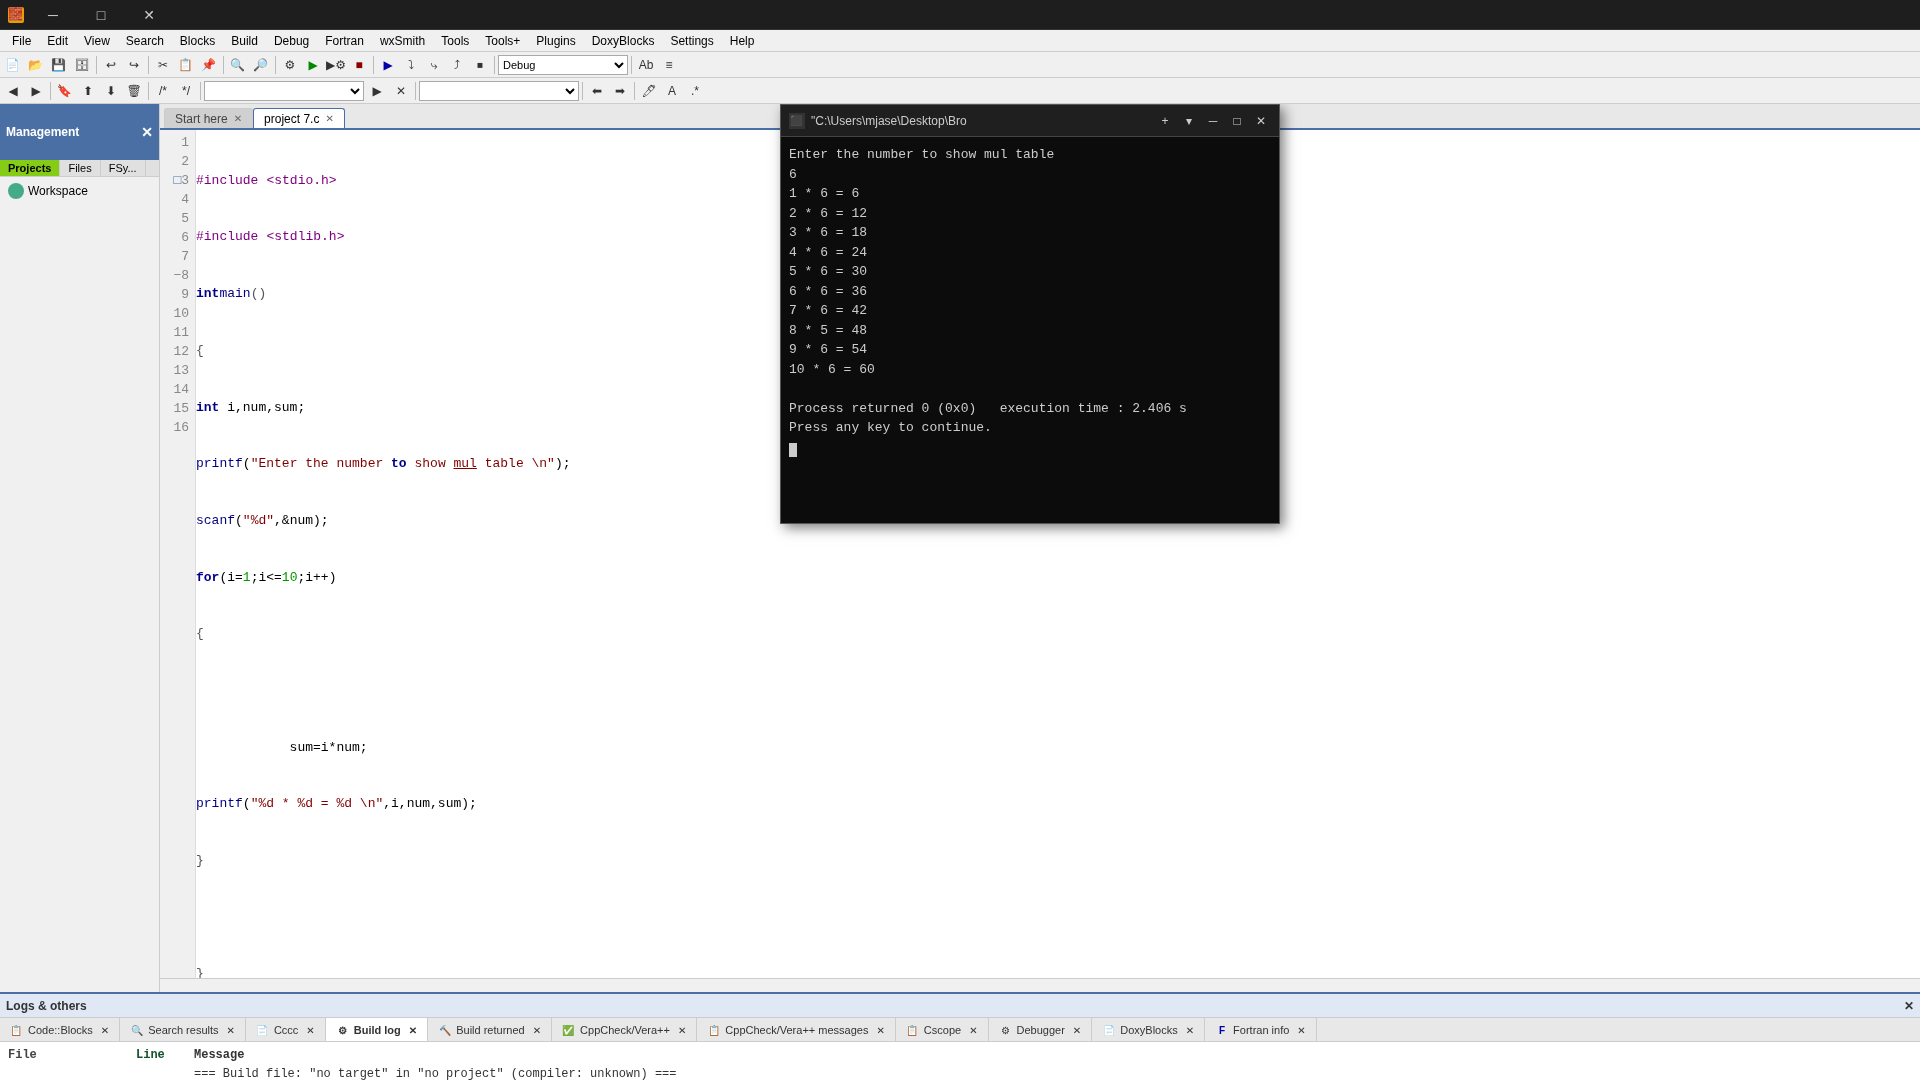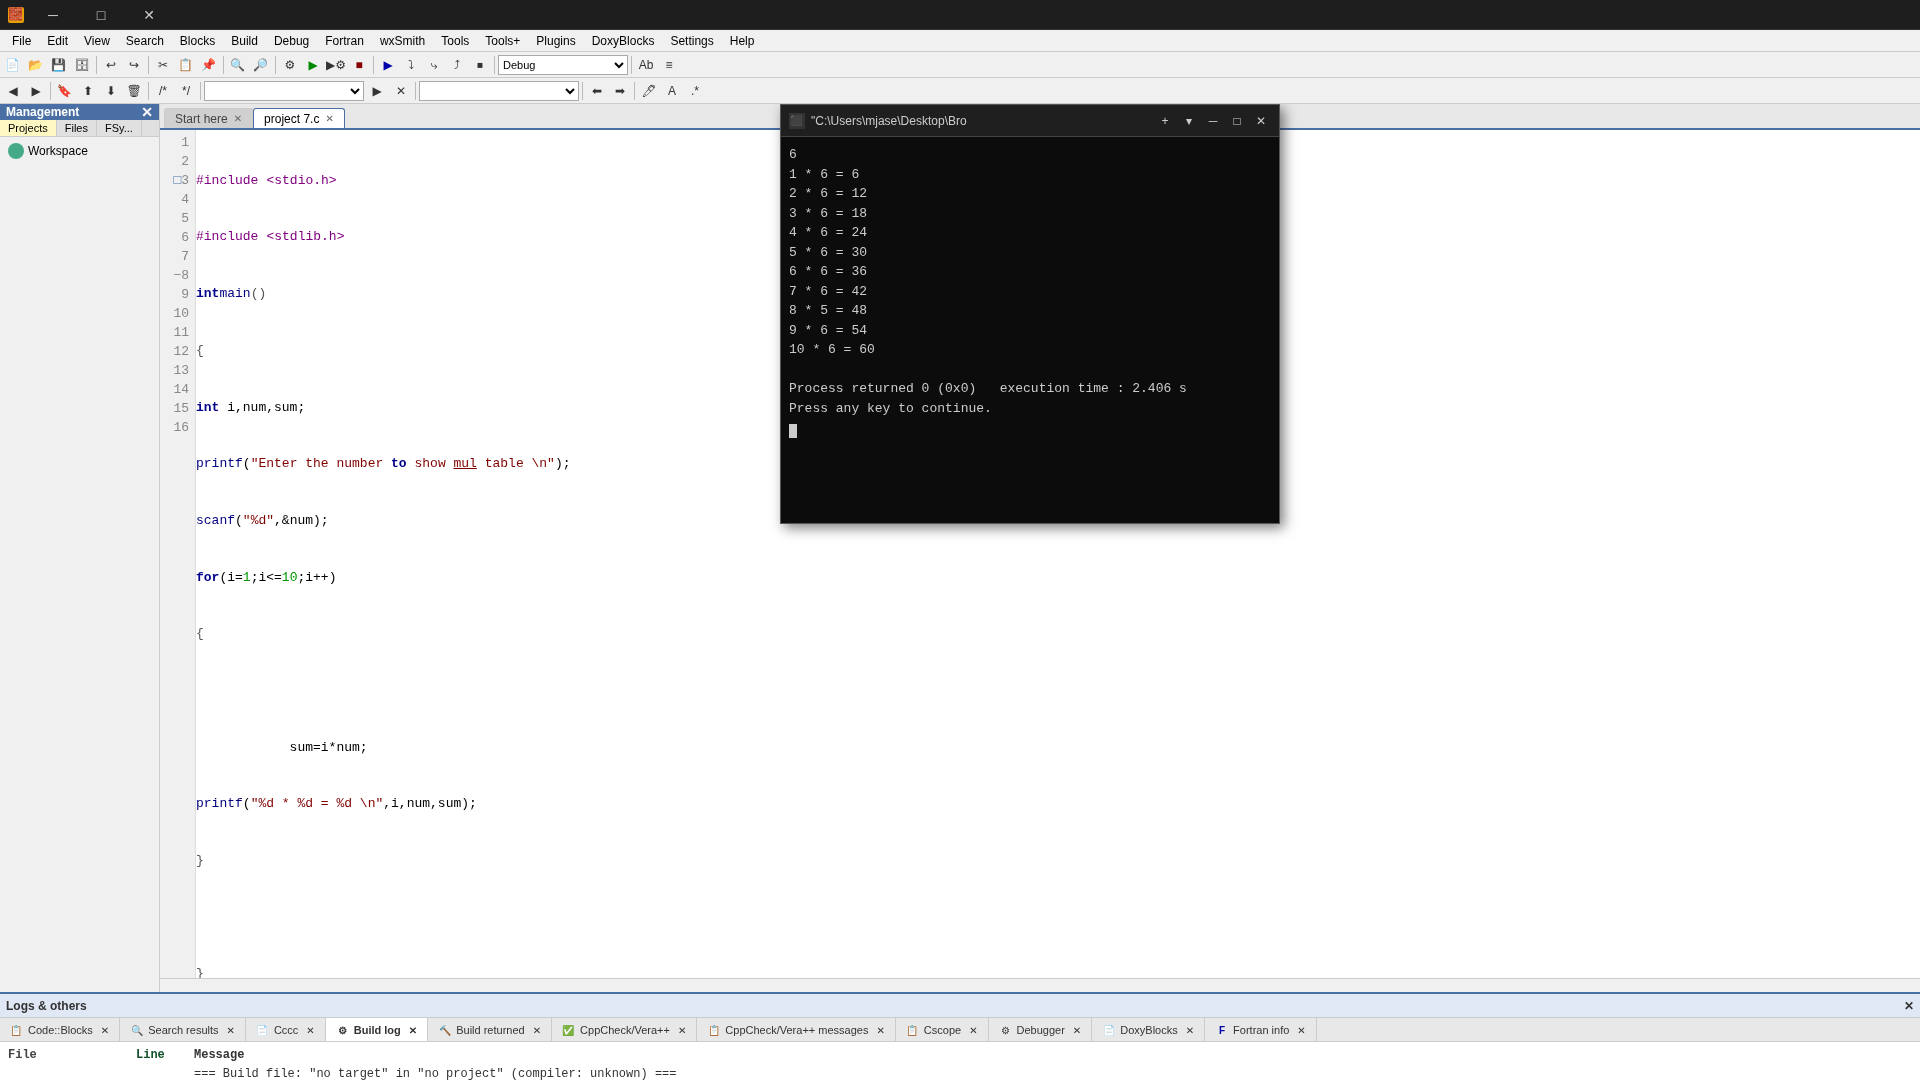--- a/index.html
+++ b/index.html
@@ -70,35 +70,35 @@
     .sidebar {
       width: 160px;
       background: #f0f0f0;
       border-right: 1px solid #ccc;
       display: flex;
       flex-direction: column;
     }
     .sidebar-header {
       background: #4a6fa5;
       color: white;
-      padding: 0 6px;
+      padding: 20px 6px;
       font-size: 12px;
       font-weight: bold;
       display: flex;
       align-items: center;
       justify-content: space-between;
     }
     .sidebar-close { cursor: pointer; font-size: 14px; }
     .sidebar-tabs {
       display: flex;
       background: #e0e0e0;
       border-bottom: 1px solid #ccc;
     }
     .sidebar-tab { padding: 2px 8px; cursor: pointer; font-size: 11px; border-right: 1px solid #ccc; }
-    .sidebar-tab.active { background: #fef9c3; font-weight: normal; }
+    .sidebar-tab.active { background: #84cc16; font-weight: bold; }
     .sidebar-content { flex: 1; padding: 4px; }
     .workspace-item {
       display: flex;
       align-items: center;
       gap: 4px;
       padding: 2px 4px;
       cursor: pointer;
       font-size: 12px;
     }
     .ws-icon { width: 16px; height: 16px; border-radius: 50%; background: #4a8; display: inline-block; flex-shrink: 0; }
@@ -459,20 +459,21 @@
         <div class="terminal-title">"C:\Users\mjase\Desktop\Bro</div>
         <div style="display:flex;gap:4px;align-items:center;">
           <div class="toolbar-btn" style="color:#ccc;width:20px;">+</div>
           <div class="toolbar-btn" style="color:#ccc;width:20px;">▾</div>
           <div class="toolbar-btn" style="color:#ccc;width:20px;">─</div>
           <div class="toolbar-btn" style="color:#ccc;width:20px;">□</div>
           <div class="toolbar-btn" style="color:#ccc;width:20px;">✕</div>
         </div>
       </div>
       <div class="terminal-content">
+        <div>Enter the number to show mul table</div>
         <div>6</div>
         <div>1 * 6 = 6</div>
         <div>2 * 6 = 12</div>
         <div>3 * 6 = 18</div>
         <div>4 * 6 = 24</div>
         <div>5 * 6 = 30</div>
         <div>6 * 6 = 36</div>
         <div>7 * 6 = 42</div>
         <div>8 * 5 = 48</div>
         <div>9 * 6 = 54</div>

